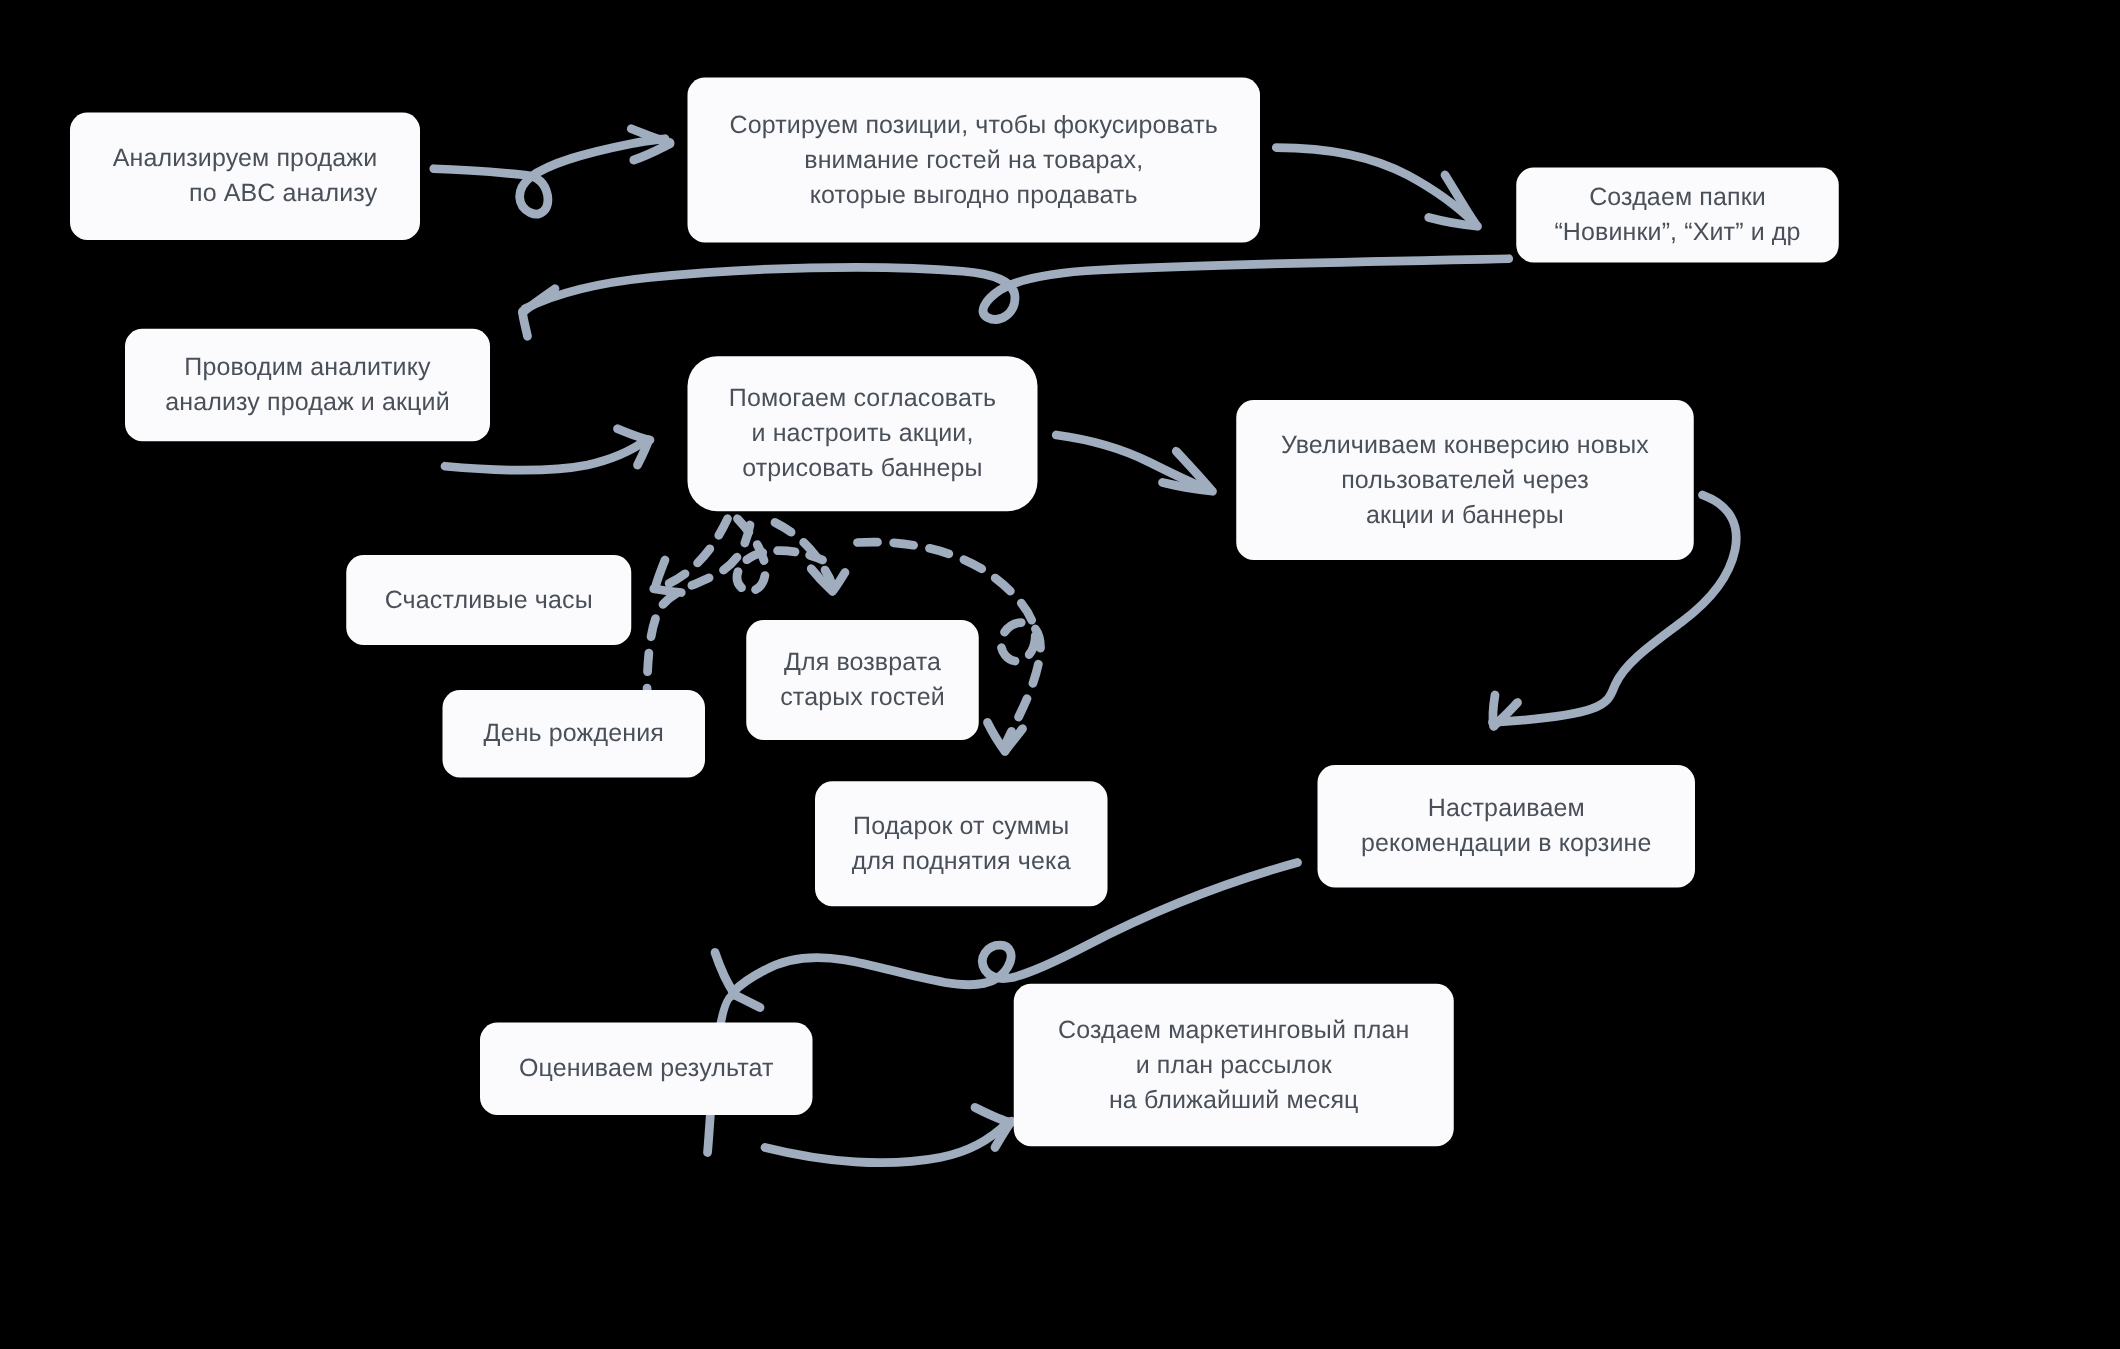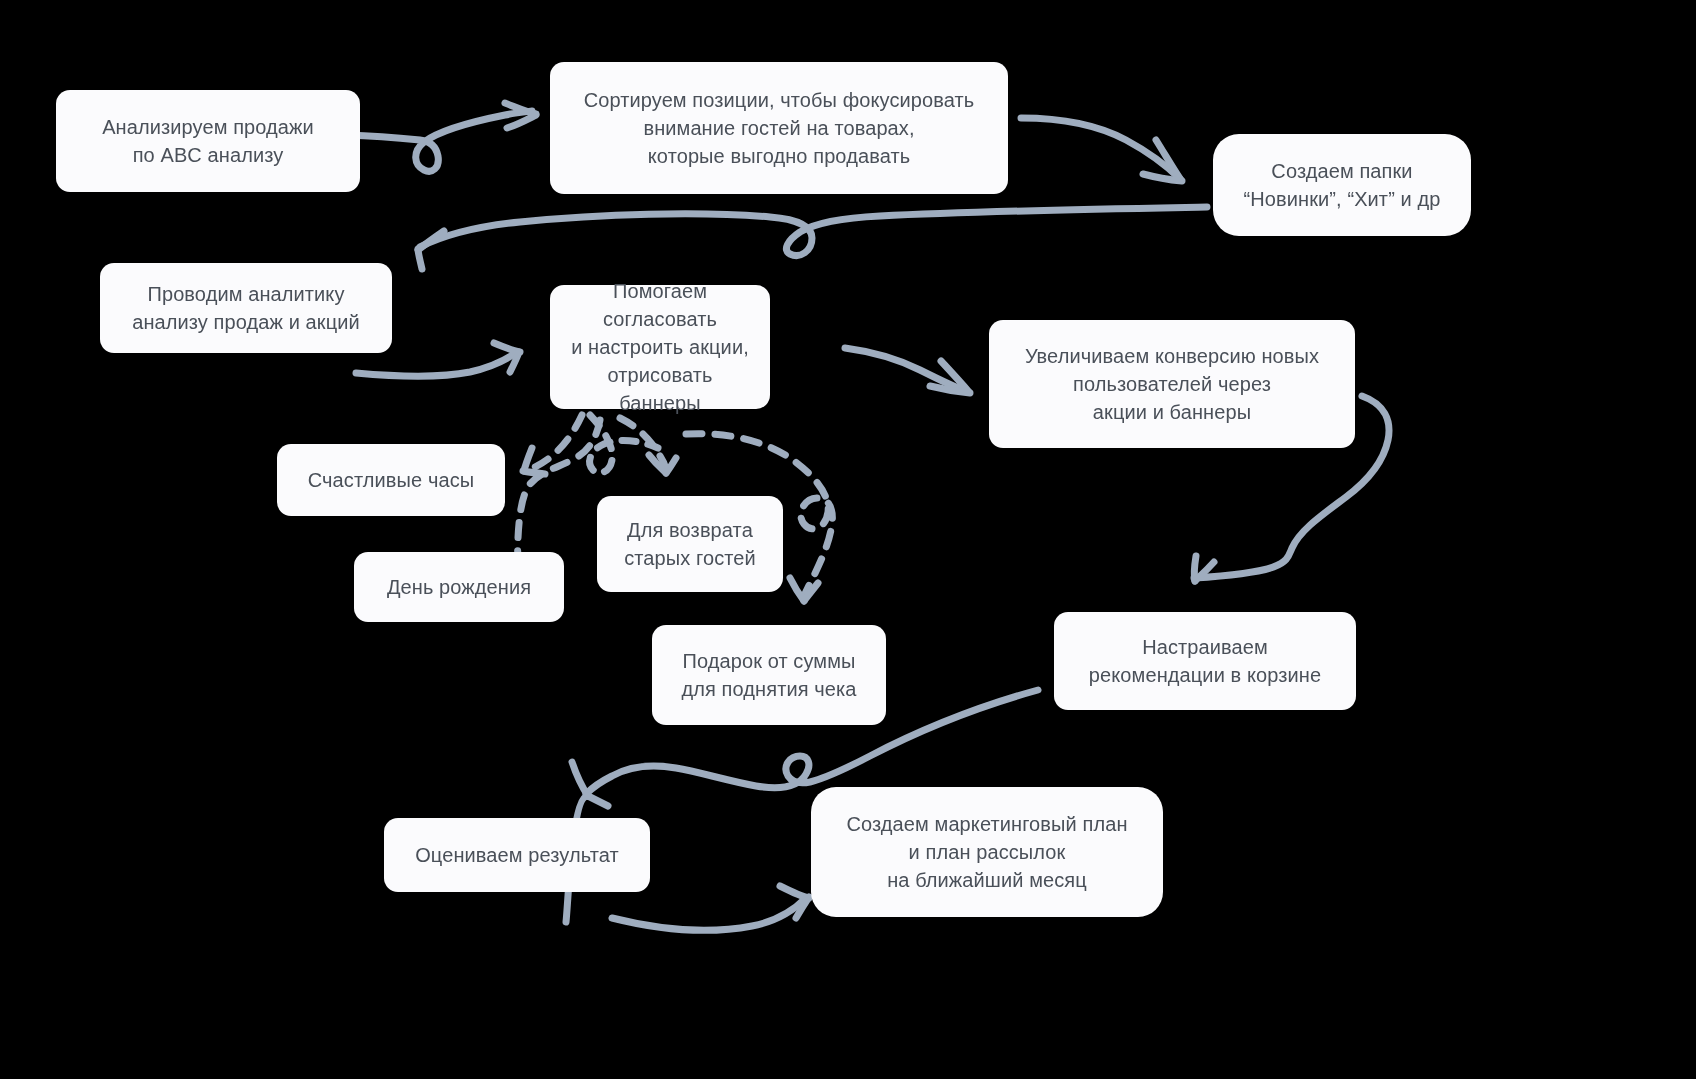--- a/index.html
+++ b/index.html
@@ -129,34 +129,34 @@
 
       <g>
         <path d="M612 918 C 660 930, 710 934, 752 926 C 778 921, 794 910, 806 898"></path>
         <path d="M780 886 C 794 893, 803 897, 809 898"></path>
         <path d="M796 918 C 803 906, 807 900, 809 897"></path>
       </g>
 
     </g>
   </svg>
 
-  <div class="node" style="left:56px; top:90px; width:304px; height:102px;">Анализируем продажи
+  <div class="node" style="left:56px; top:90px; width:280px; height:102px;text-align:right;">Анализируем продажи
 по ABC анализу</div>
 
   <div class="node" style="left:550px; top:62px; width:458px; height:132px;">Сортируем позиции, чтобы фокусировать
 внимание гостей на товарах,
 которые выгодно продавать</div>
 
-  <div class="node" style="left:1213px; top:134px; width:258px; height:102px;border-radius:26px;">Создаем папки
+  <div class="node" style="left:1213px; top:134px; width:258px; height:76px;">Создаем папки
 “Новинки”, “Хит” и др</div>
 
   <div class="node" style="left:100px; top:263px; width:292px; height:90px;">Проводим аналитику
 анализу продаж и акций</div>
 
-  <div class="node" style="left:550px; top:285px; width:220px; height:124px;">Помогаем согласовать
+  <div class="node" style="left:550px; top:285px; width:280px; height:124px;border-radius:24px;">Помогаем согласовать
 и настроить акции,
 отрисовать баннеры</div>
 
   <div class="node" style="left:989px; top:320px; width:366px; height:128px;">Увеличиваем конверсию новых
 пользователей через
 акции и баннеры</div>
 
   <div class="node" style="left:354px; top:552px; width:210px; height:70px;">День рождения</div>
 
   <div class="node" style="left:277px; top:444px; width:228px; height:72px;">Счастливые часы</div>
@@ -165,17 +165,17 @@
 для поднятия чека</div>
 
   <div class="node" style="left:597px; top:496px; width:186px; height:96px;">Для возврата
 старых гостей</div>
 
   <div class="node" style="left:1054px; top:612px; width:302px; height:98px;">Настраиваем
 рекомендации в корзине</div>
 
   <div class="node" style="left:384px; top:818px; width:266px; height:74px;">Оцениваем результат</div>
 
-  <div class="node" style="left:811px; top:787px; width:352px; height:130px;border-radius:25px;">Создаем маркетинговый план
+  <div class="node" style="left:811px; top:787px; width:352px; height:130px;">Создаем маркетинговый план
 и план рассылок
 на ближайший месяц</div>
 
 </div>
 
 </body></html>

